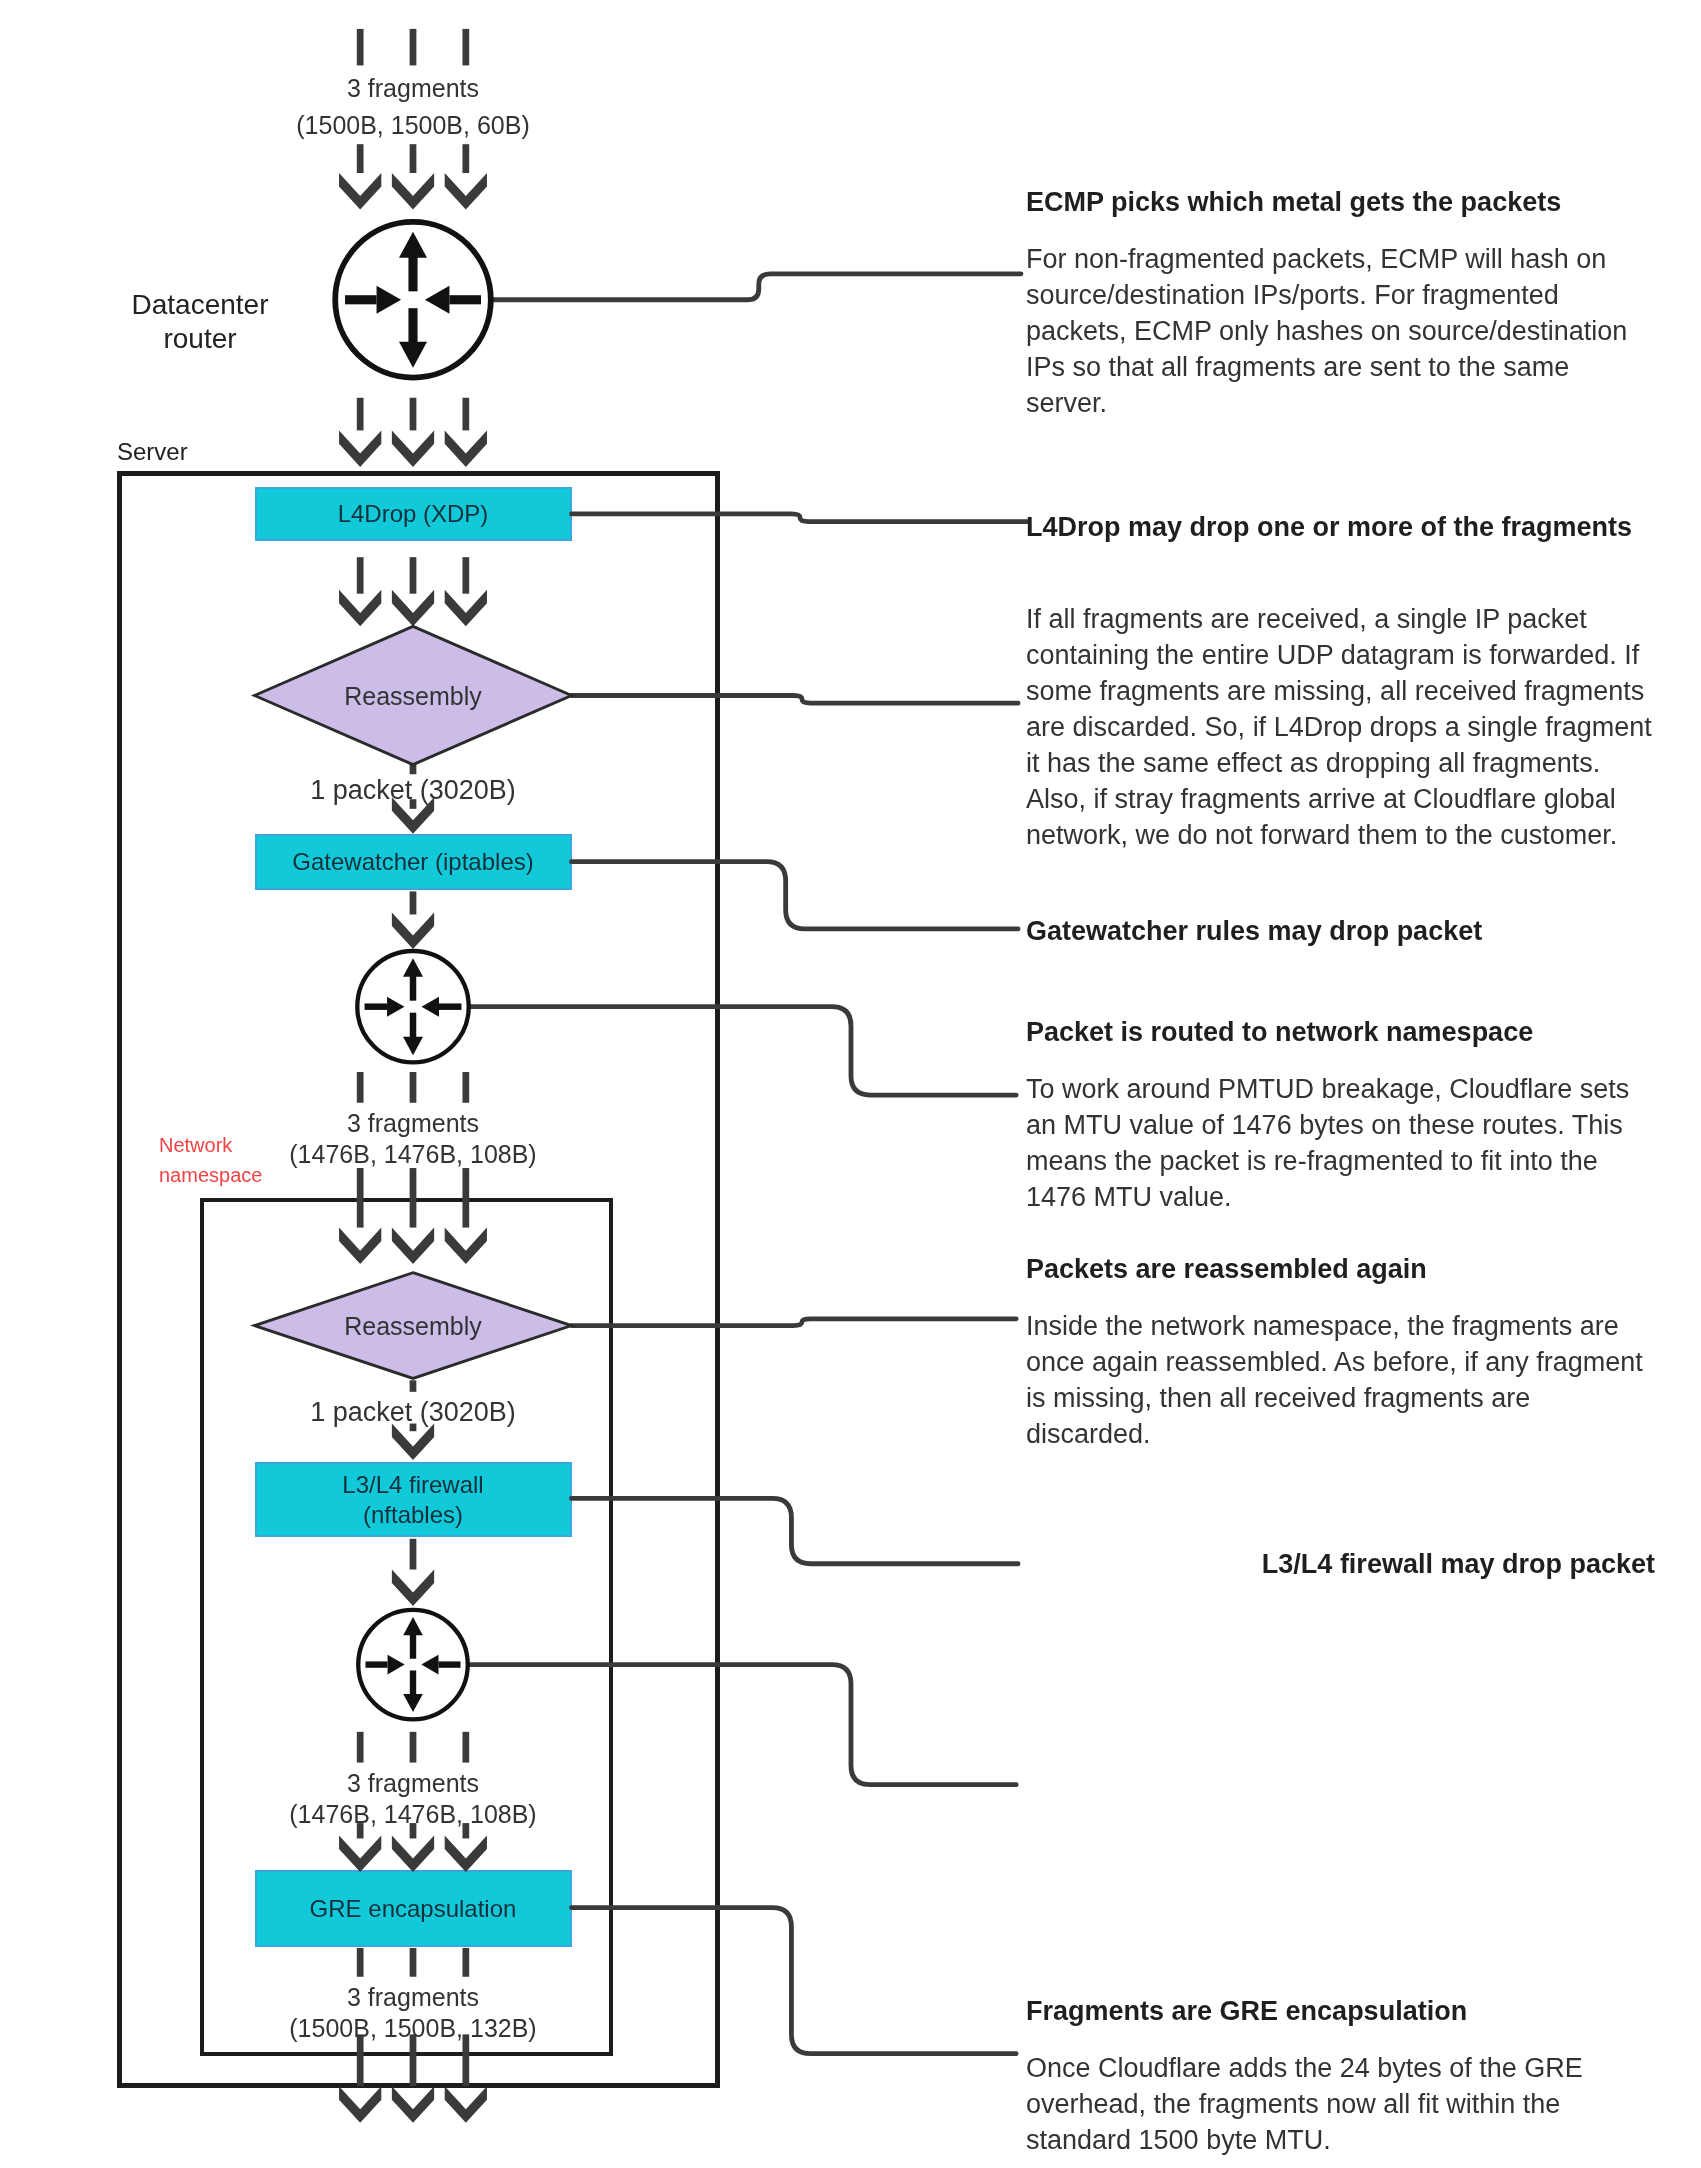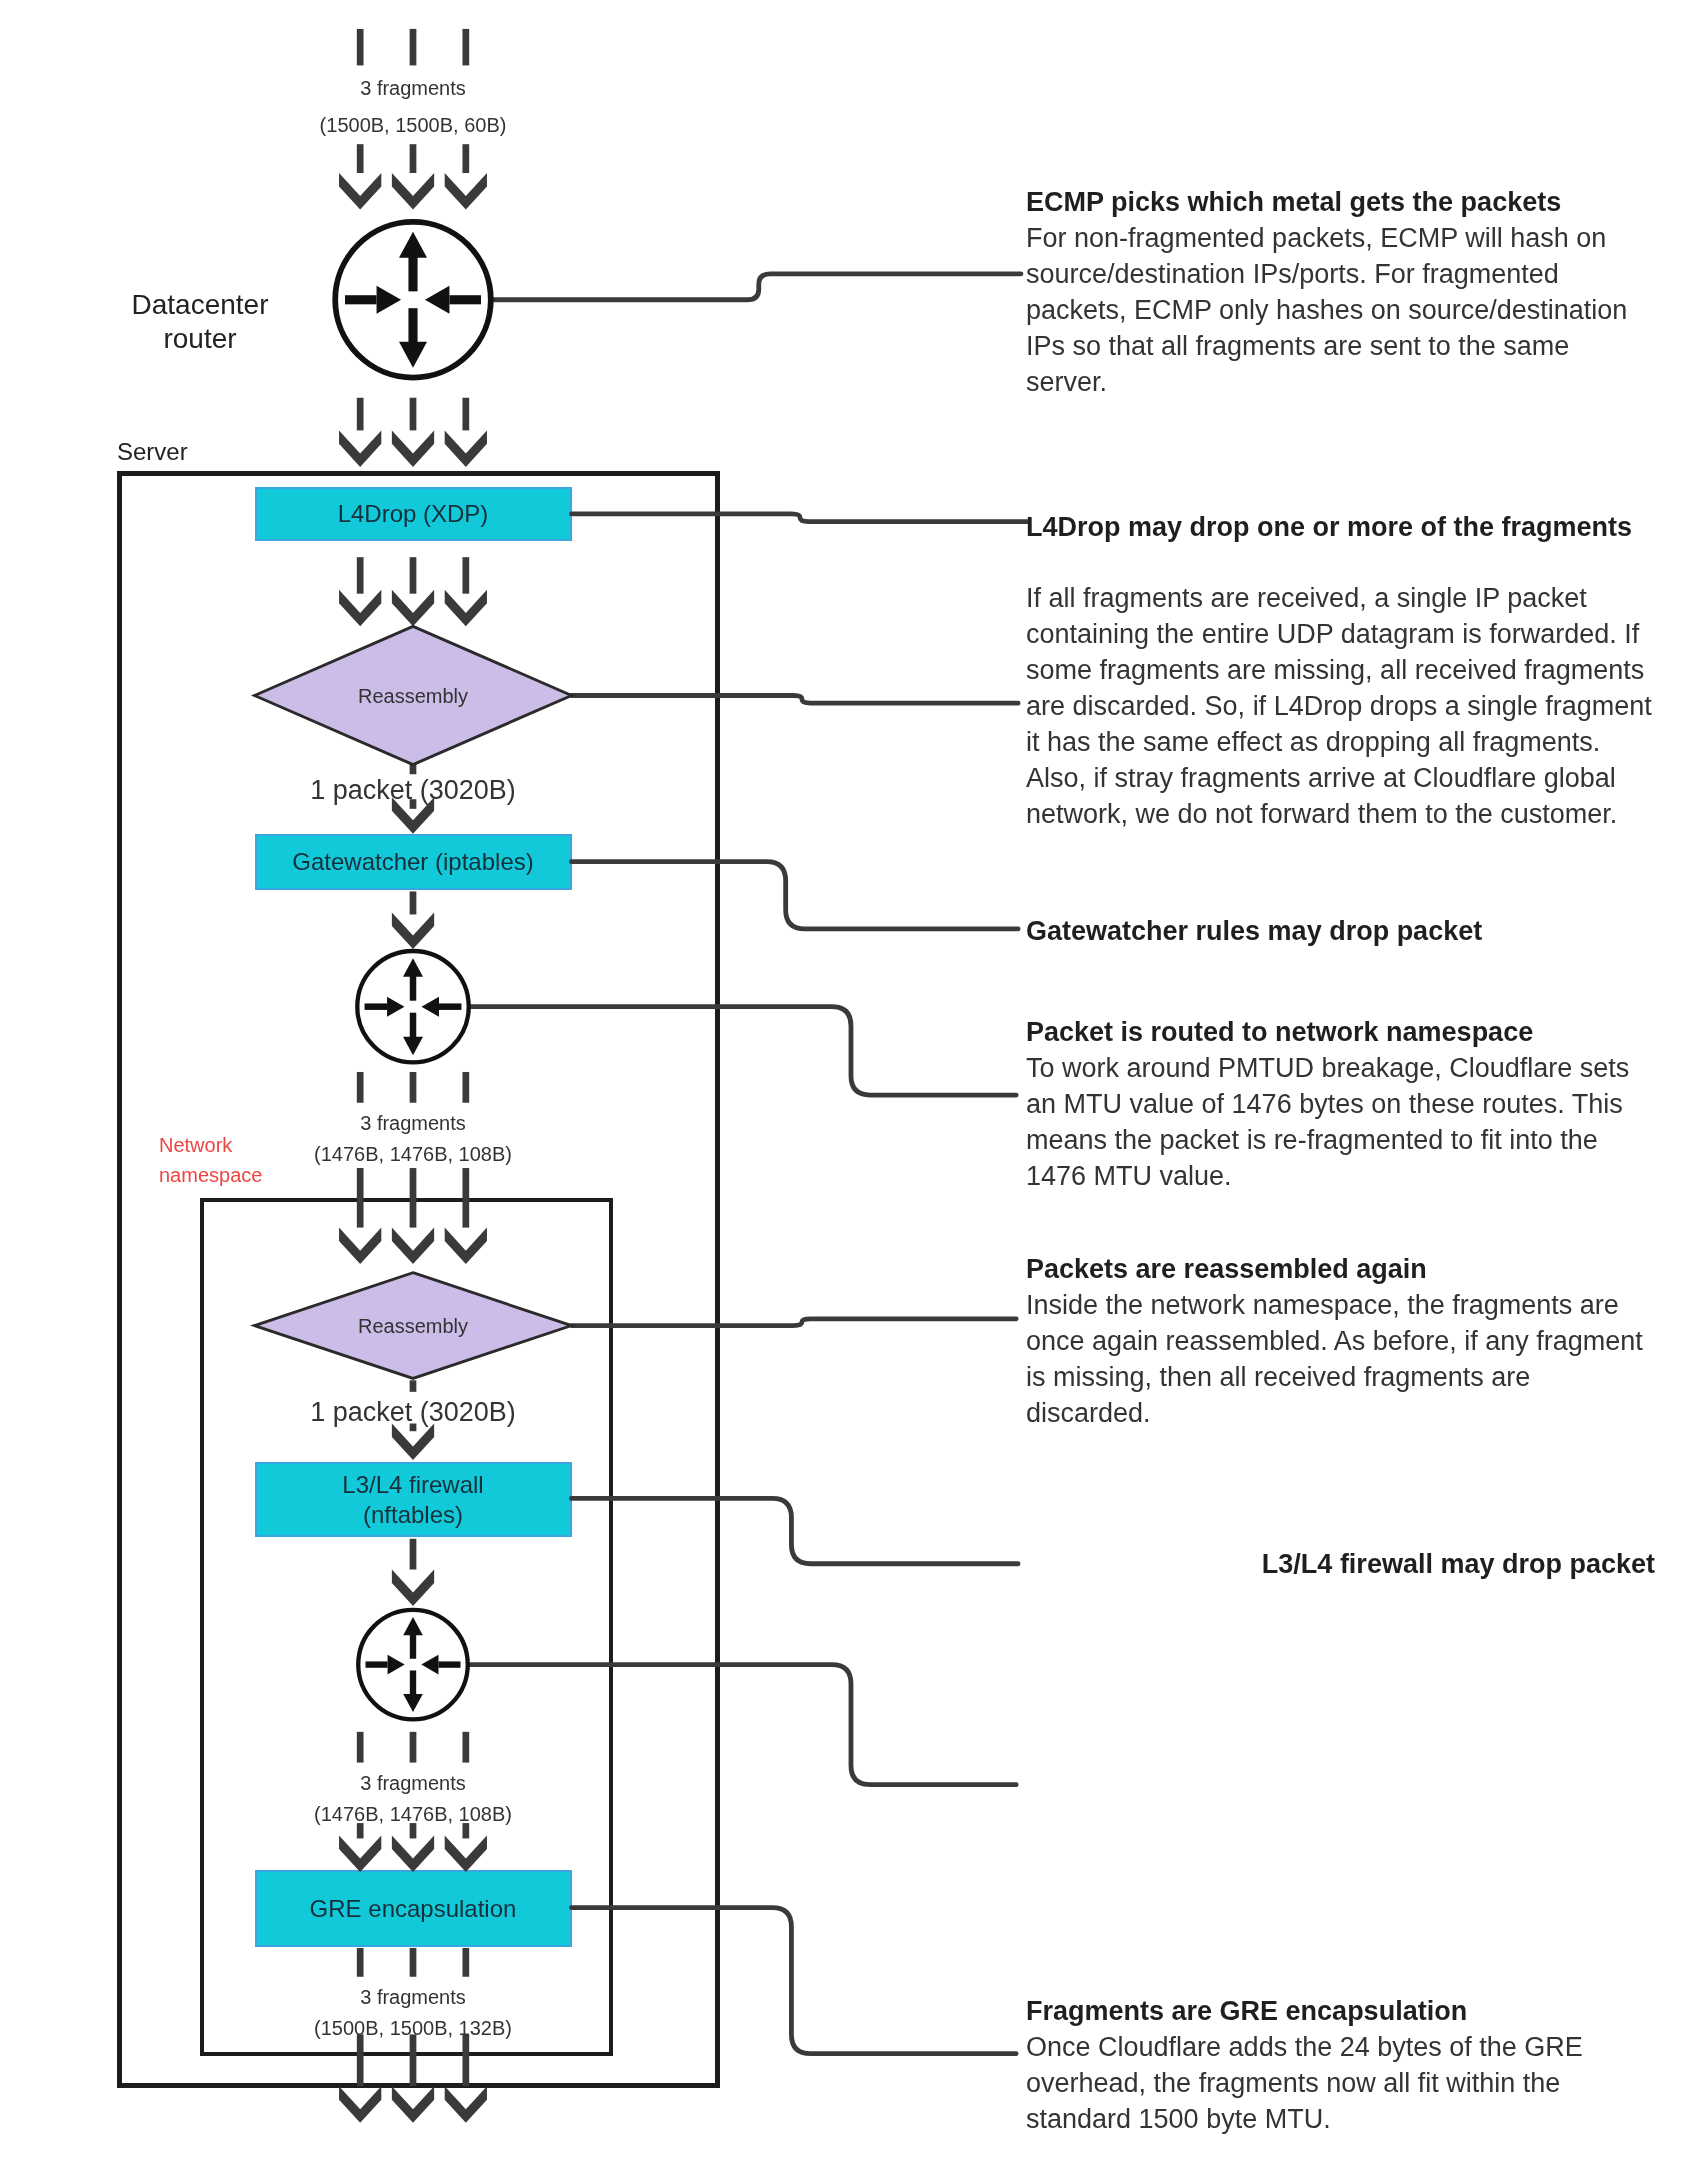--- a/index.html
+++ b/index.html
@@ -18,30 +18,30 @@
   .proc{position:absolute;background:var(--box-fill);border:2.9px solid var(--box-border);}
   
   .conn{fill:none;stroke:var(--line);stroke-width:5;stroke-linecap:round;stroke-linejoin:round;}
   .shape-dark{fill:var(--line);stroke:none;}
   .router-circle{fill:#ffffff;stroke:#111111;}
   .router-glyph{fill:#111111;}
   .diamond{fill:var(--diamond-fill);stroke:var(--diamond-border);stroke-width:3;}
   
   .lbl{position:absolute;white-space:nowrap;color:var(--text);}
   .ctr{transform:translate(-50%,-50%);text-align:center;}
-  .flow-text{font-size:20px;}
+  .flow-text{font-size:25px;}
   .flow-text-lg{font-size:27px;}
   .box-text{font-size:24px;color:#15303a;}
   .frame-lbl{font-size:24px;color:#222;}
   .dc-lbl{font-size:28px;line-height:34px;white-space:normal;width:202px;text-align:center;color:#222;}
   .ns-lbl{font-size:20px;line-height:30px;white-space:normal;width:144px;color:#ef4444;}
   
   .ann{position:absolute;left:1026px;width:629px;font-size:27px;line-height:36px;}
   .ann h3{font-size:27px;line-height:36px;font-weight:700;color:var(--heading);}
-  .ann p{color:var(--text);}
+  .ann p{color:var(--text);margin-top:21px;}
 </style>
 </head>
 <body>
 
 <div class="canvas">
 
   <div class="frame-box" style="left:117px;top:471px;width:603px;height:1617px;"></div>
   <div class="frame-box ns" style="left:200px;top:1198px;width:413px;height:858px;"></div>
 
   <div class="proc" style="left:255px;top:487px;width:317px;height:54px;"></div>

